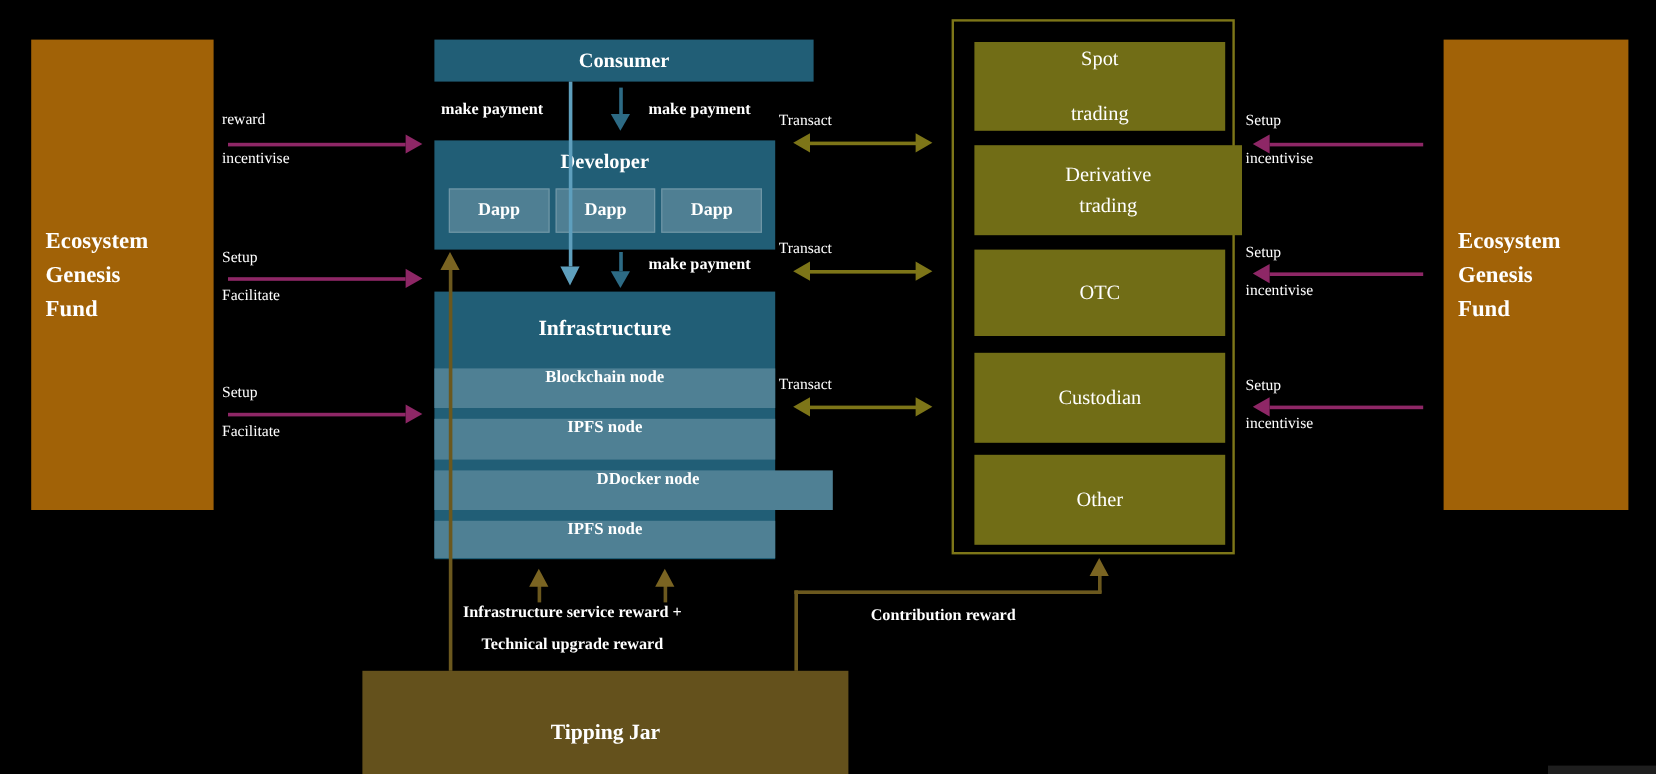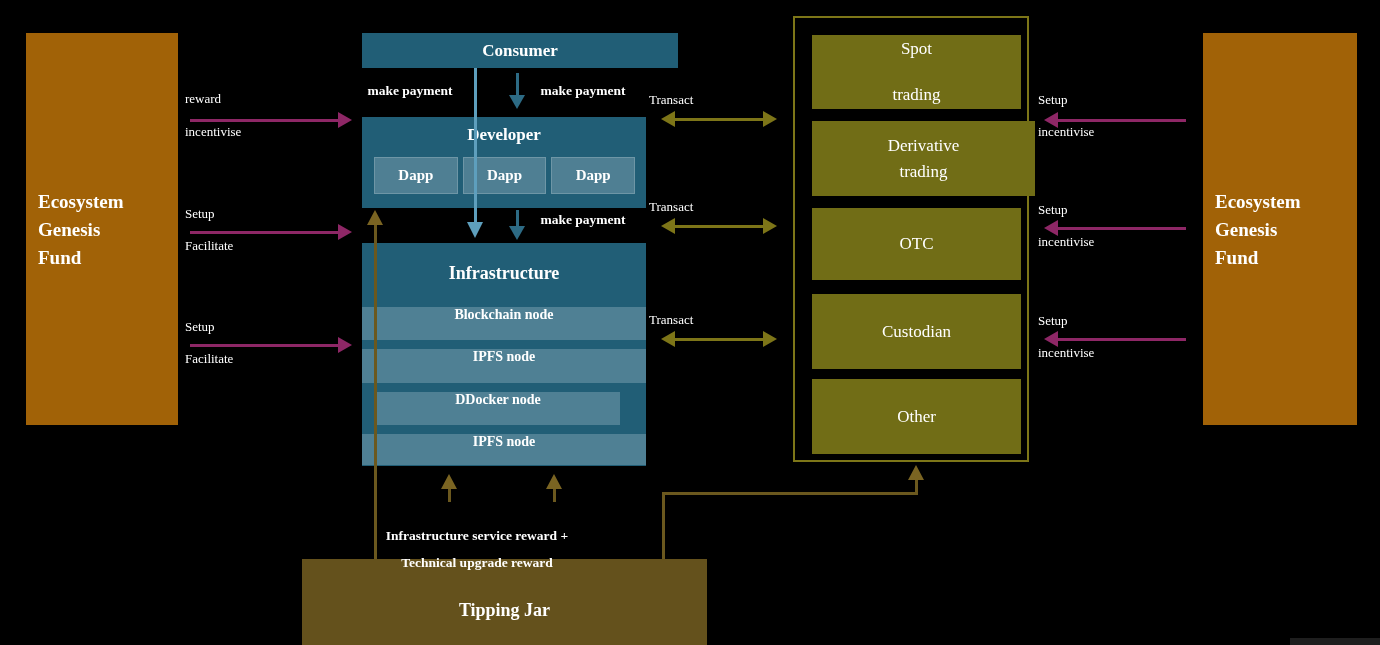--- a/index.html
+++ b/index.html
@@ -80,21 +80,21 @@
   </div>
 
   <div class="abs tealbox" style="left:362px;top:243px;width:284px;height:223px;">
     <div class="box-title" style="font-size:18px;padding-top:20px;">Infrastructure</div>
     <div class="abs row" style="left:0;top:64px;width:284px;height:33px;">
         <span>Blockchain node</span>
       </div>
     <div class="abs row" style="left:0;top:106px;width:284px;height:34px;">
         <span>IPFS node</span>
       </div>
-    <div class="abs row" style="left:14px;top:149px;width:244px;height:33px;">
+    <div class="abs row" style="left:0;top:149px;width:308px;height:33px;padding-left:24px;">
         <span>DDocker node</span>
       </div>
     <div class="abs row" style="left:0;top:191px;width:284px;height:31px;">
         <span>IPFS node</span>
       </div>
   </div>
 
   <div class="abs olive-outline" style="left:793px;top:16px;width:236px;height:446px;">
     <div class="abs olivebox" style="left:17px;top:17px;width:209px;height:74px;gap:20px;">
       <span>Spot</span>
@@ -186,22 +186,23 @@
   <div class="abs sv" style="left:448px;top:488px;width:3px;height:14px;"></div>
   <div class="abs tri b-head-up" style="left:441px;top:474px;"></div>
   <div class="abs sv" style="left:553px;top:488px;width:3px;height:14px;"></div>
   <div class="abs tri b-head-up" style="left:546px;top:474px;"></div>
 
   <div class="abs sv" style="left:662px;top:492px;width:3px;height:67px;"></div>
   <div class="abs sv" style="left:662px;top:492px;width:256px;height:3px;"></div>
   <div class="abs sv" style="left:915px;top:480px;width:3px;height:14px;"></div>
   <div class="abs tri b-head-up" style="left:908px;top:465px;"></div>
 
-  <div class="abs reward-lbl" style="left:357px;top:522px;width:240px;">
+  <div class="abs reward-lbl" style="left:357px;top:496px;width:240px;">
     <div>Infrastructure service reward +</div>
     <div>Technical upgrade reward</div>
   </div>
   <div class="abs reward-lbl" style="left:666px;top:499px;width:240px;">
+    <div>Contribution reward</div>
   </div>
 
   <div class="abs edge-bar" style="left:1290px;top:638px;width:90px;height:7px;"></div>
 
 </div>
 
 </body></html>

